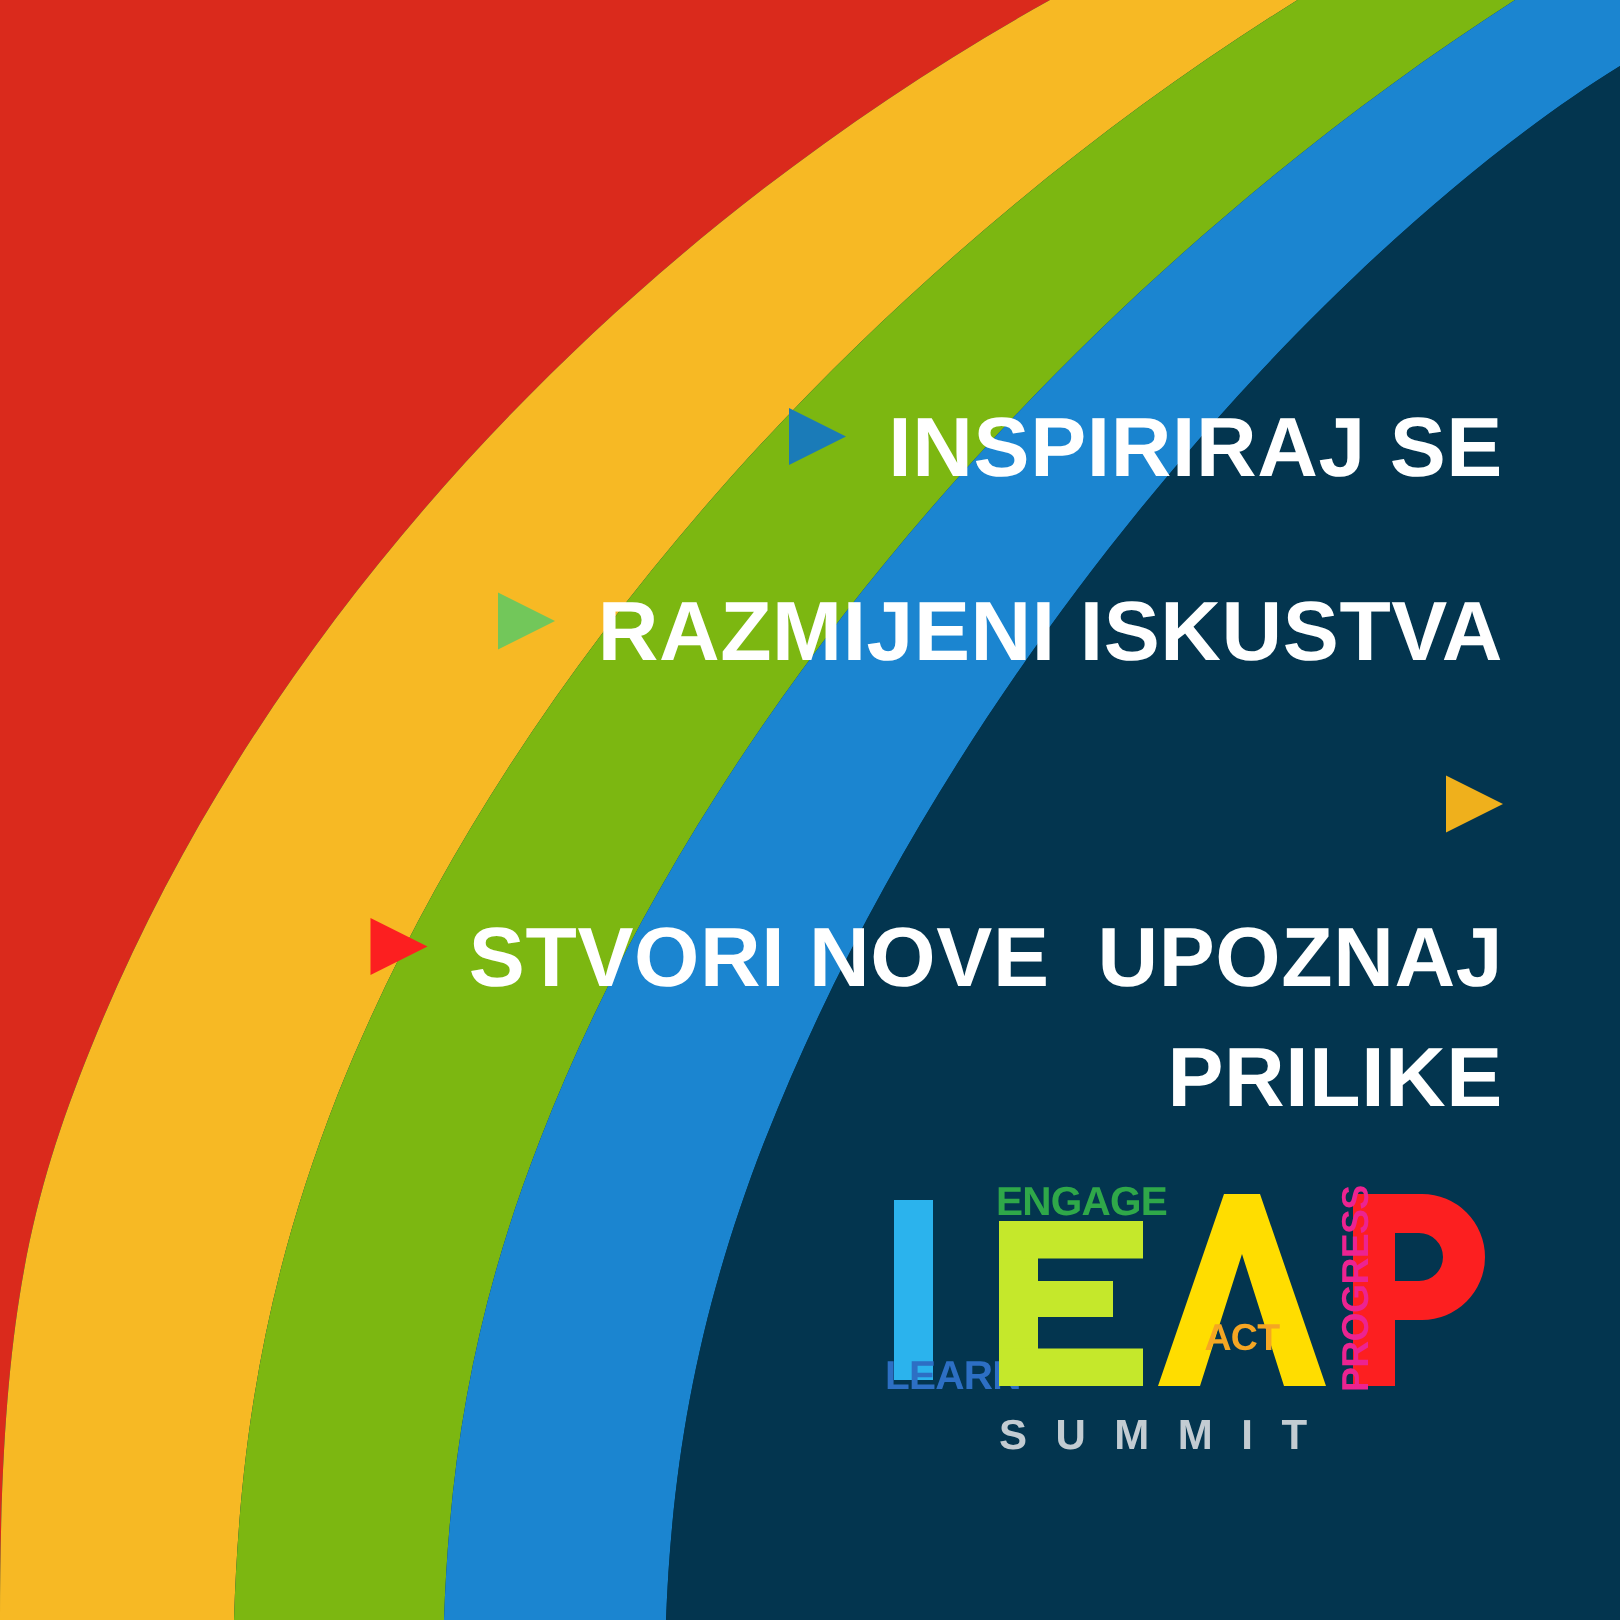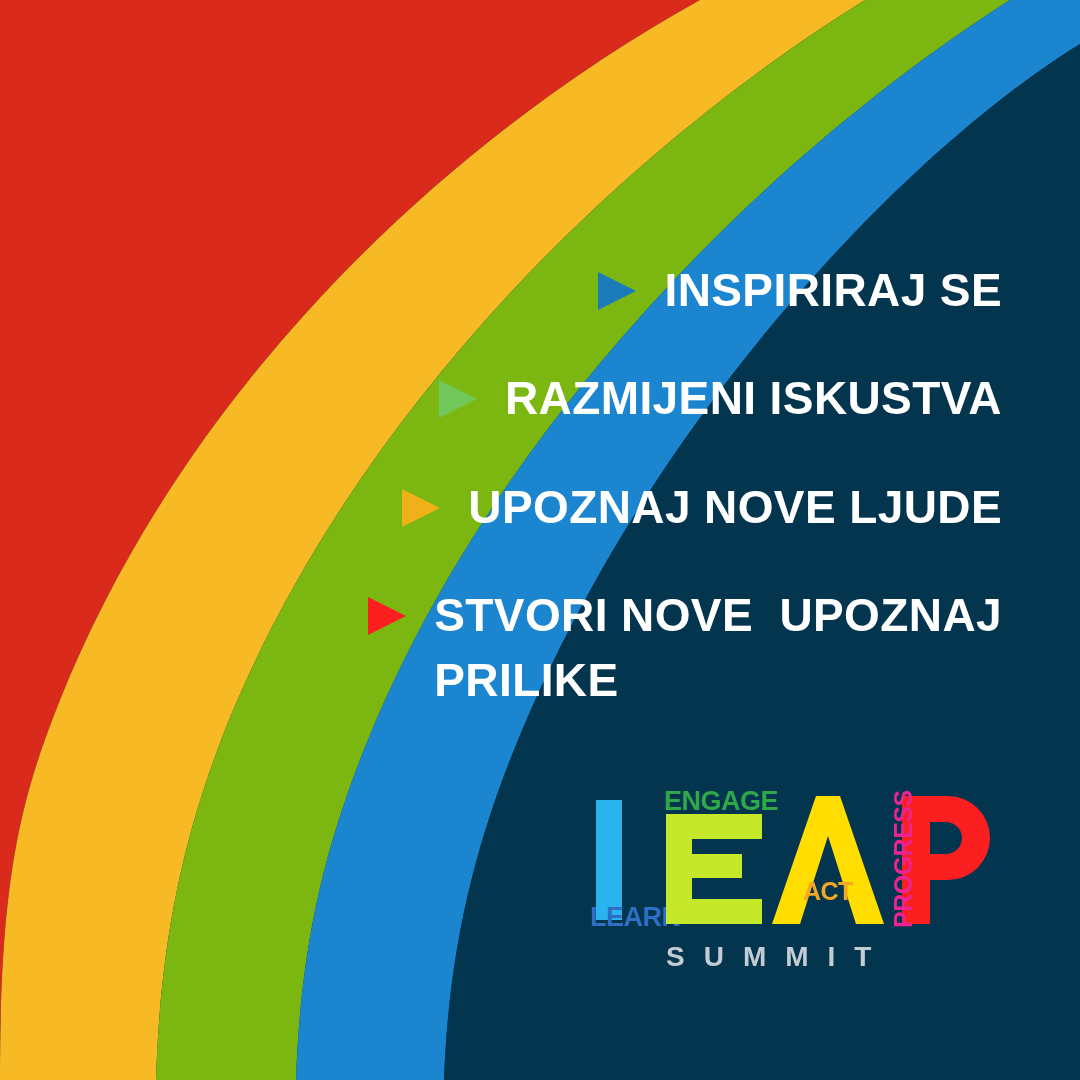--- a/index.html
+++ b/index.html
@@ -50,25 +50,26 @@
     flex: 0 0 auto;
     width: 0;
     height: 0;
     border-top: 19px solid transparent;
     border-bottom: 19px solid transparent;
     border-left: 38px solid #1A7BB8;
     margin-top: 14px;
   }
 
   .bullet-text {
-    font-size: 46px;
+    font-size: 56px;
     font-weight: 700;
     color: #FFFFFF;
     letter-spacing: 0.4px;
     line-height: 1.42;
+    text-align: right;
     margin-left: 28px;
     white-space: pre-wrap;
   }
 
   .row-1 .tri { border-left-color: #1A7BB8; }
   .row-2 .tri { border-left-color: #72C75A; }
   .row-3 .tri { border-left-color: #EFB01C; }
   .row-4 .tri { border-left-color: #FC1F20; }
 
   
@@ -106,21 +107,20 @@
       <span class="bullet-text">INSPIRIRAJ SE</span>
     </div>
 
     <div class="bullet-row row-2">
       <span class="tri" style="border-left-color: rgb(114, 199, 90);"></span>
       <span class="bullet-text">RAZMIJENI ISKUSTVA</span>
     </div>
 
     <div class="bullet-row row-3">
       <span class="tri" style="border-left-color: rgb(239, 176, 28);"></span>
-      <span class="bullet-text">UPOZNAJ NOVE LJUDE</span>
     </div>
 
     <div class="bullet-row row-4">
       <span class="tri" style="border-left-color: rgb(252, 31, 32);"></span>
       <span class="bullet-text">STVORI NOVE  UPOZNAJ
 PRILIKE</span>
     </div>
 
   </div>
 

